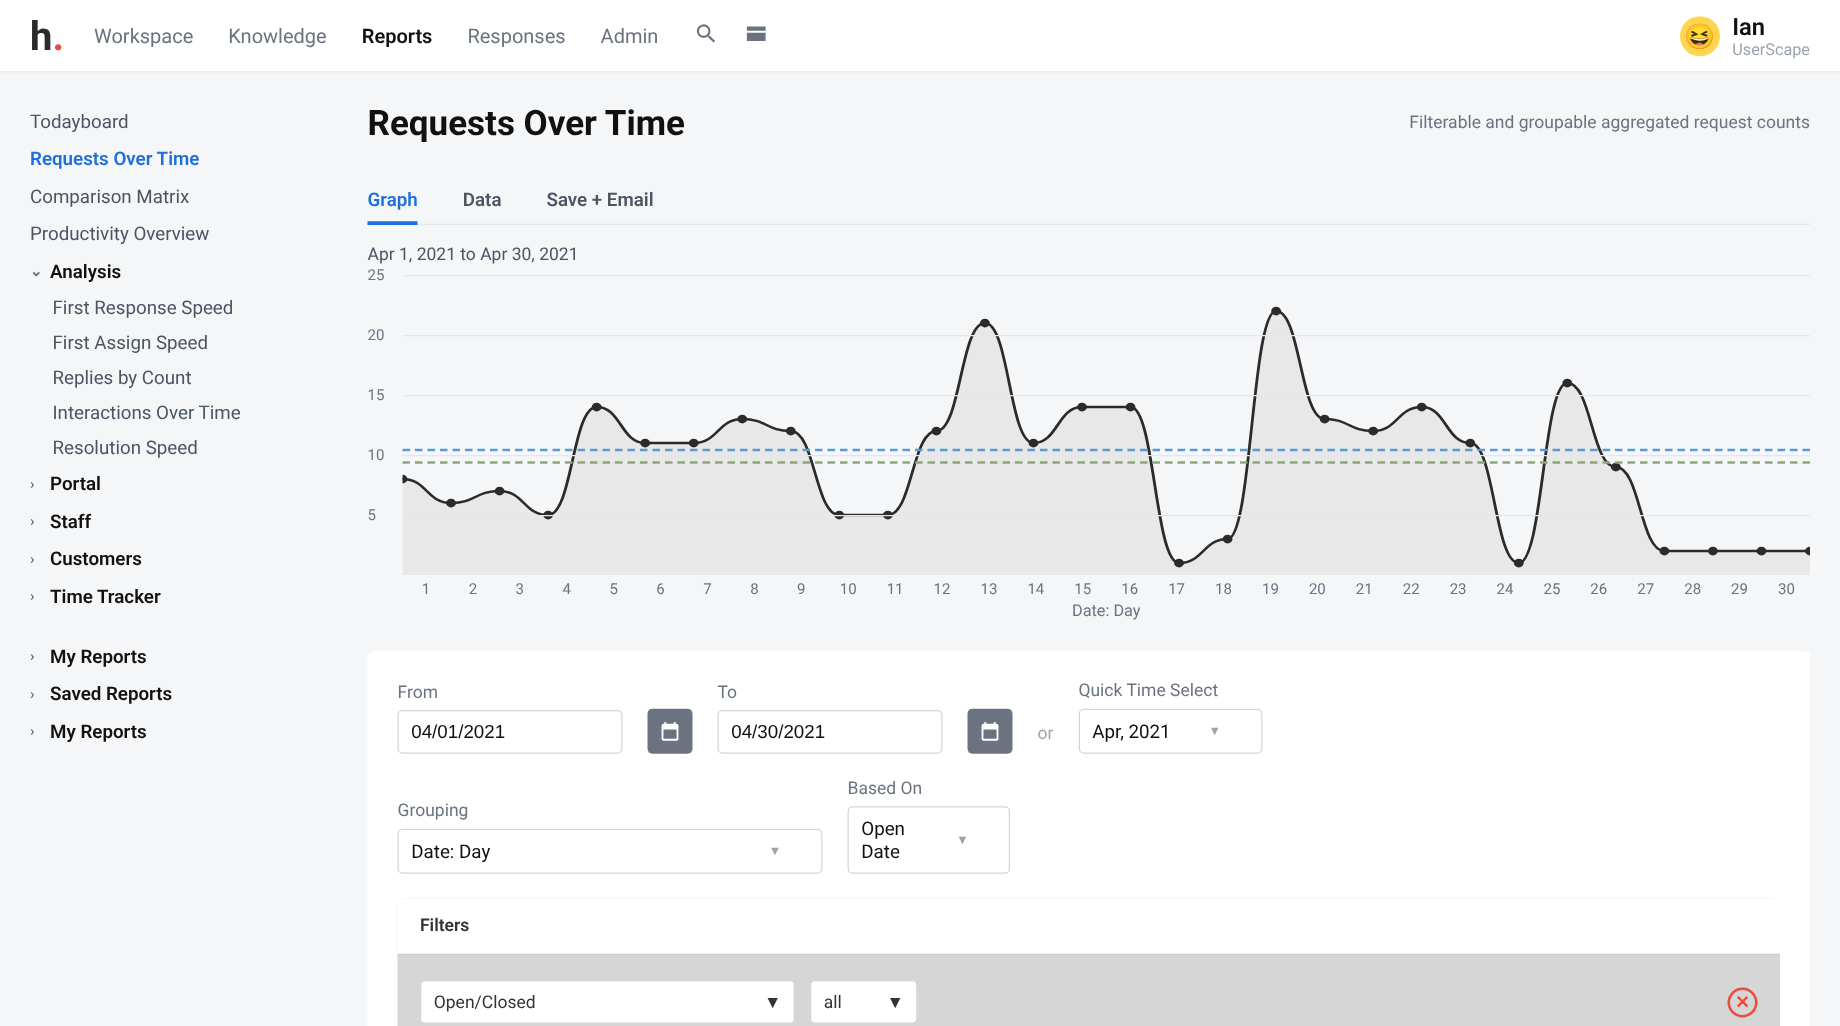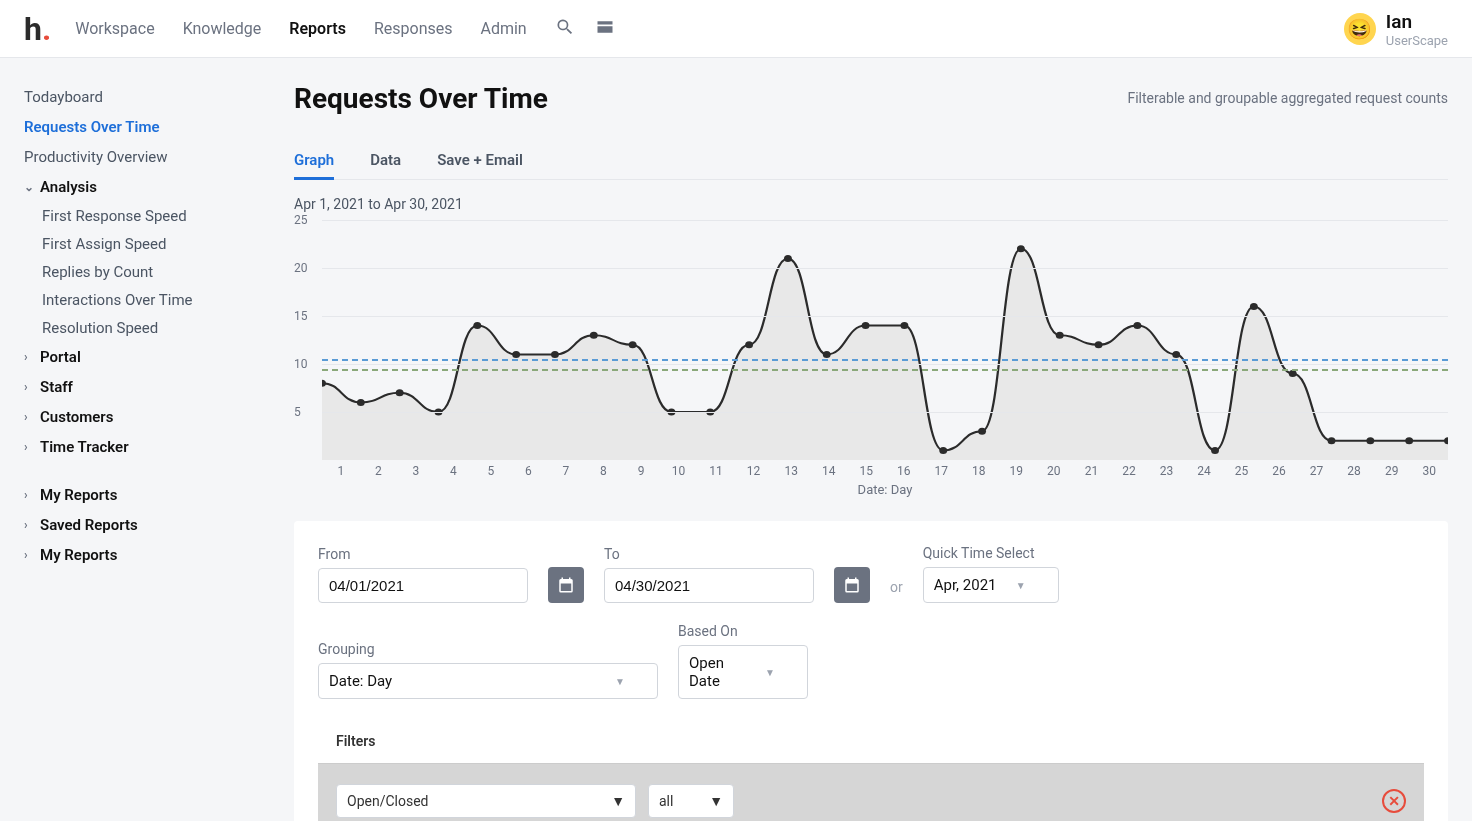--- a/index.html
+++ b/index.html
@@ -42,26 +42,26 @@
 .dashline { position: absolute; left: 0; right: 0; border-top: 2px dashed; }
 .chart-svg { position: absolute; left: 0; top: 0; width: 100%; height: 100%; }
 .xaxis { margin-left: 28px; display: flex; margin-top: 4px; }
 .xtick { flex: 1; text-align: center; font-size: 12px; color: #6b7280; }
 .xlabel { text-align: center; color: #6b7280; font-size: 13px; margin-top: 4px; margin-left: 28px; }
 
 .controls-card { background: #fff; border-radius: 4px; margin-top: 24px; padding: 24px; }
 .control-row { display: flex; gap: 20px; align-items: flex-end; flex-wrap: wrap; margin-bottom: 20px; }
 .control-group { display: flex; flex-direction: column; gap: 6px; }
 .control-label { color: #6b7280; font-size: 14px; }
-.text-input { border: 1px solid #d1d5db; border-radius: 4px; padding: 8px 10px; font-size: 15px; color: #111; width: 210px; background: #fff; }
+.text-input { border: 1px solid #d1d5db; border-radius: 4px; padding: 8px 10px; font-size: 15px; color: #111; width: 180px; background: #fff; }
 .cal-btn { width: 36px; height: 36px; background: #6b7280; border-radius: 4px; display: flex; align-items: center; justify-content: center; color: #fff; cursor: pointer; }
 .or-text { color: #9ca3af; padding-bottom: 8px; }
 .select { border: 1px solid #d1d5db; border-radius: 4px; padding: 8px 32px 8px 10px; font-size: 15px; color: #111; background: #fff; position: relative; cursor: pointer; display: flex; align-items: center; justify-content: space-between; gap: 12px; }
 .select-wide { width: 340px; }
-.select-med { width: 136px; }
+.select-med { width: 147px; }
 .select-sm { width: 130px; }
 .select .caret { color: #9ca3af; font-size: 10px; }
 
 .filters-panel { background: #d6d6d6; border-radius: 4px; margin-top: 8px; }
 .filters-header { background: #ffffff; padding: 14px 18px; font-weight: 600; color: #333; border-bottom: 1px solid #ccc; }
 .filters-body { padding: 20px 18px; display: flex; align-items: center; gap: 12px; }
 .filter-select { border: 1px solid #d1d5db; border-radius: 4px; padding: 8px 10px; background: #fff; display: flex; align-items: center; justify-content: space-between; gap: 12px; cursor: pointer; }
 .fs-wide { width: 300px; }
 .fs-sm { width: 86px; }
 .delete-btn { margin-left: auto; width: 24px; height: 24px; border: 2px solid #e74c3c; border-radius: 50%; color: #e74c3c; display: flex; align-items: center; justify-content: center; font-weight: 700; cursor: pointer; }
@@ -101,20 +101,21 @@
     </div>
   </div>
 </div>
 
 <div class="main">
 
   <div class="sidebar">
     <div id="sidebar-top">
         <div class="side-item">Todayboard</div>
         <div class="side-item active">Requests Over Time</div>
+        <div class="side-item">Comparison Matrix</div>
         <div class="side-item">Productivity Overview</div>
       </div>
     <div class="side-group">
       <span class="chev">⌄</span>
       <span>Analysis</span>
     </div>
     <div id="sidebar-analysis">
         <div class="side-sub">First Response Speed</div>
         <div class="side-sub">First Assign Speed</div>
         <div class="side-sub">Replies by Count</div>

